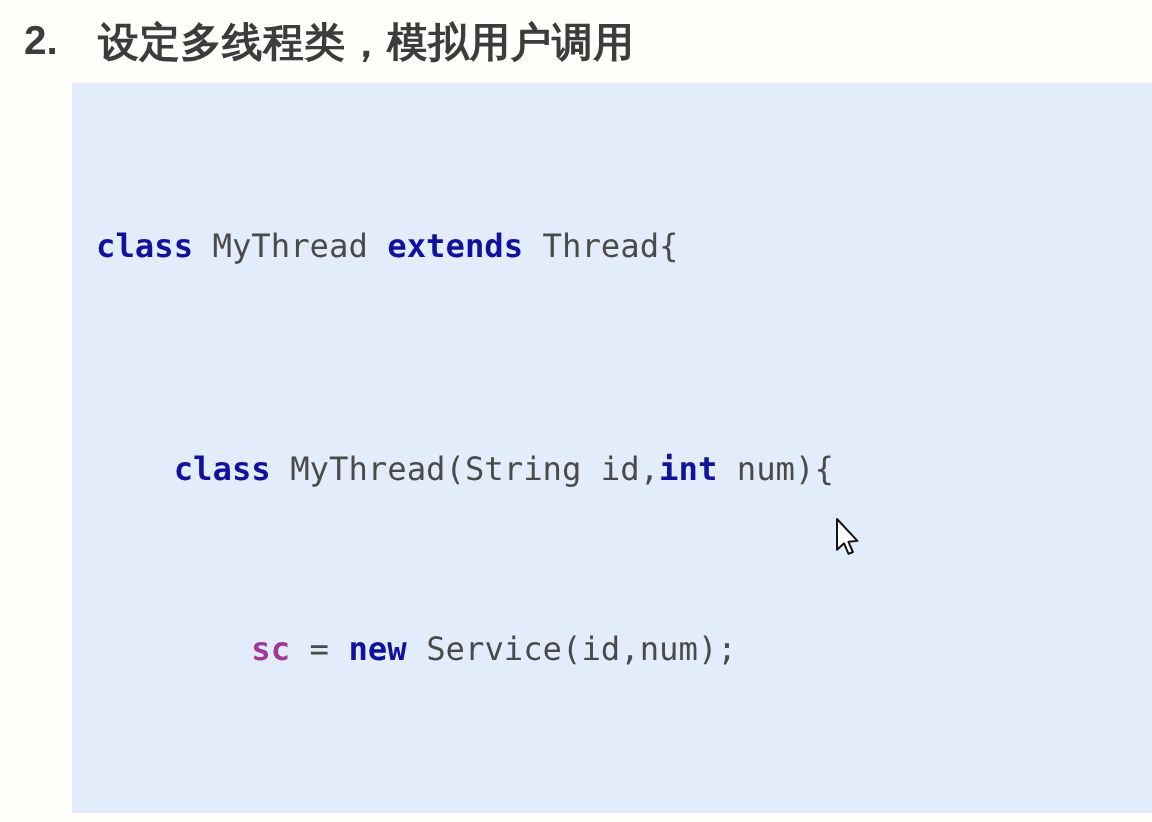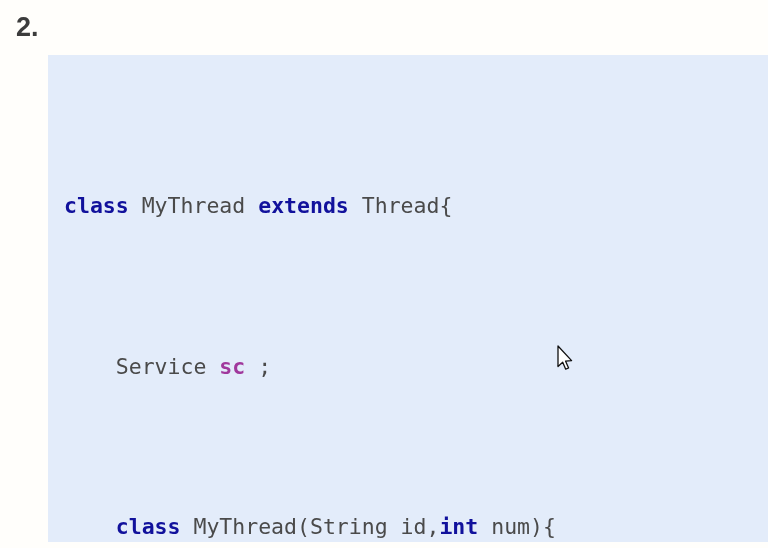--- a/index.html
+++ b/index.html
@@ -63,21 +63,20 @@
     font-size: 21.5px;
     line-height: 29.8px;
     color: #4a4a4a;
     white-space: pre;
     letter-spacing: 0px;
   }
   #code-lines .ln {
     display: block;
     height: 29.8px;
     white-space: pre;
-    margin-top: 41px;
   }
   
   .kw   { color: #11119c; font-weight: bold; }
   .var  { color: #a0389c; font-weight: bold; }
   .pl   { color: #4a4a4a; }
 
   
   #mouse-cursor {
     position: absolute;
     left: 554px;
@@ -85,31 +84,32 @@
     width: 20px;
     height: 30px;
     pointer-events: none;
   }
 </style>
 </head>
 <body>
 
 <div id="slide-title">
   <span class="num">2.</span>
+  <span class="ttl">设定多线程类，模拟用户调用</span>
 </div>
 
 <div id="code-block">
   <div id="code-lines">
 
     <span class="ln"><span class="kw">class</span><span class="pl"> MyThread </span><span class="kw">extends</span><span class="pl"> Thread{</span></span>
 
-    <span class="ln"><span class="pl">    Service </span><span class="var">sc</span><span class="pl"> ;</span></span>
 
     <span class="ln"><span class="pl">    </span><span class="kw">class</span><span class="pl"> MyThread(String id,</span><span class="kw">int</span><span class="pl"> num){</span></span>
 
+    <span class="ln"><span class="pl">        </span><span class="var">sc</span><span class="pl"> = </span><span class="kw">new</span><span class="pl"> Service(id,num);</span></span>
 
     
 
     
 
     
 
     
 
     

